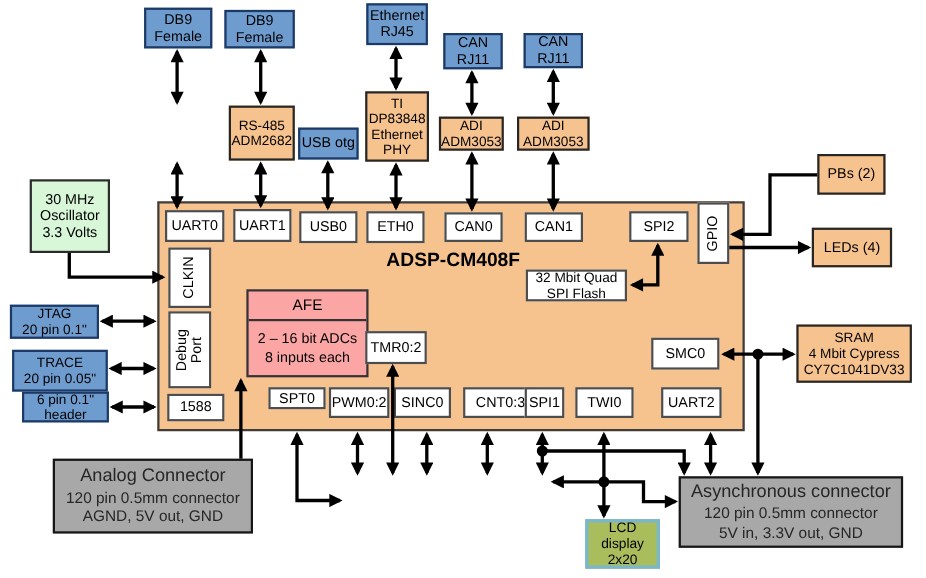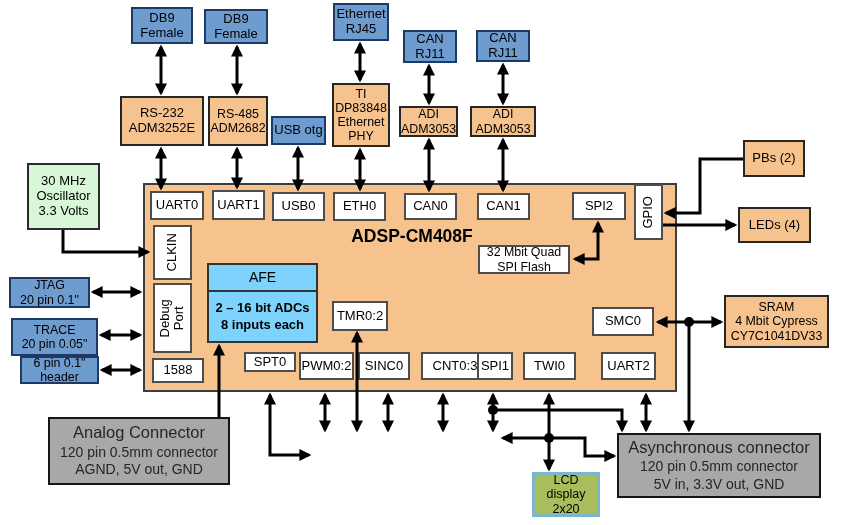--- a/index.html
+++ b/index.html
@@ -11,30 +11,30 @@
     position:absolute; box-sizing:border-box;
     display:flex; flex-direction:column; align-items:center; justify-content:center;
     text-align:center; line-height:1.13; font-size:13px;
   }
   .blue   { background:#6f9ccf; border:2px solid #1d3a66; }
   .orange { background:#f6c28e; border:2px solid #262626; }
   .green  { background:#d8f6d8; border:2px solid #2b2b2b; }
   .gray   { background:#a8a8a8; border:2px solid #161616; color:#262626; }
   .port   { background:#ffffff; border:2px solid #4d4d4d; z-index:3; }
   .chipbg { background:#f6c28e; border:2px solid #3d3d3d; z-index:1; }
-  .afe    { background:#7dd3fc; border:2px solid #333333; padding:0; z-index:3; }
+  .afe    { background:#fca5a5; border:2px solid #333333; padding:0; z-index:3;margin-left:17px; }
   .lcdbox { background:#a9bd5c; border:3px solid #79b7c9; z-index:3; font-size:12.5px; }
   .sm     { font-size:12.4px; }
   .chip-title { position:absolute; z-index:3; font-weight:bold; font-size:17.5px; text-align:center; }
   .vrot  { transform:rotate(-90deg); white-space:nowrap; }
   .vrot span { display:block; line-height:1.1; }
   .afe-hd { width:100%; height:27px; border-bottom:2px solid #333333; display:flex;
             align-items:center; justify-content:center; font-size:14px; box-sizing:border-box; }
   .afe-bd { width:100%; flex:1; display:flex; flex-direction:column; 
-            justify-content:center; font-size:13px; line-height:1.25;font-weight:bold; }
+            justify-content:center; font-size:13px; line-height:1.25; }
   .gtitle { font-size:16.5px; margin-bottom:2px; }
   .gline  { font-size:14px; line-height:1.25; }
   #wires { position:absolute; left:0; top:0; z-index:5; pointer-events:none; }
 </style>
 </head>
 <body>
 
 <div id="stage">
 
   <div class="b chipbg" style="left:143px;top:183px;width:534px;height:209px"></div>
@@ -54,24 +54,20 @@
   </div>
   <div class="b blue" style="left:403px;top:30px;width:54px;height:33px">
     <span>CAN</span>
     <span>RJ11</span>
   </div>
   <div class="b blue" style="left:476px;top:30px;width:54px;height:32px">
     <span>CAN</span>
     <span>RJ11</span>
   </div>
 
-  <div class="b orange" style="left:120px;top:96px;width:84px;height:50px">
-    <span>RS-232</span>
-    <span>ADM3252E</span>
-  </div>
   <div class="b orange sm" style="left:208px;top:96px;width:60px;height:50px">
     <span>RS-485</span>
     <span>ADM2682</span>
   </div>
   <div class="b blue" style="left:271px;top:116px;width:55px;height:29px">
     <span>USB otg</span>
   </div>
   <div class="b orange sm" style="left:332px;top:83px;width:58px;height:64px">
     <span>TI</span>
     <span>DP83848</span>

